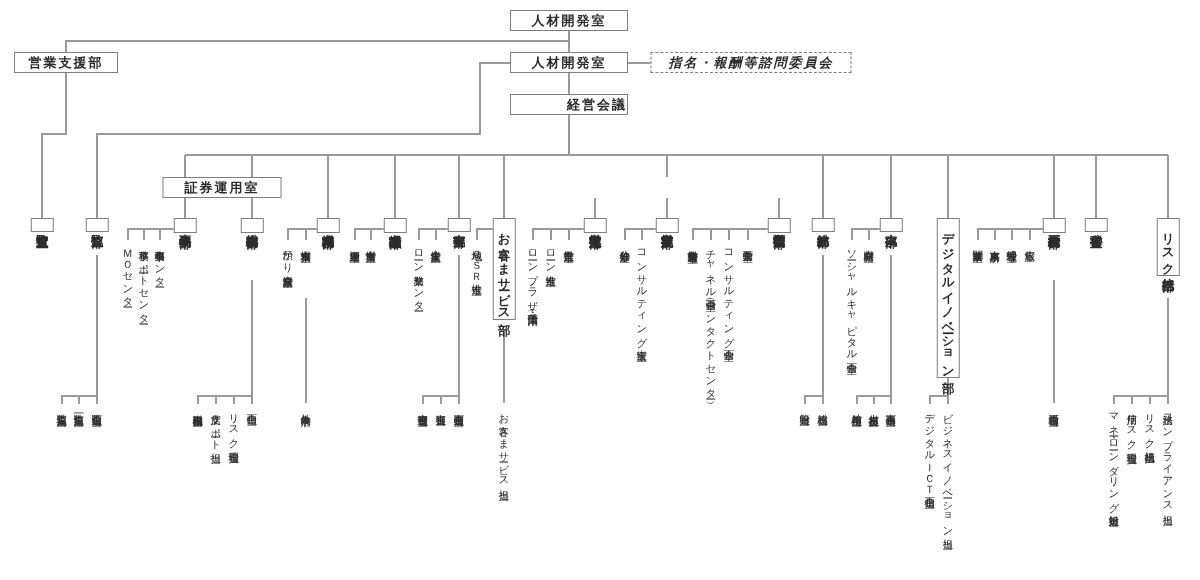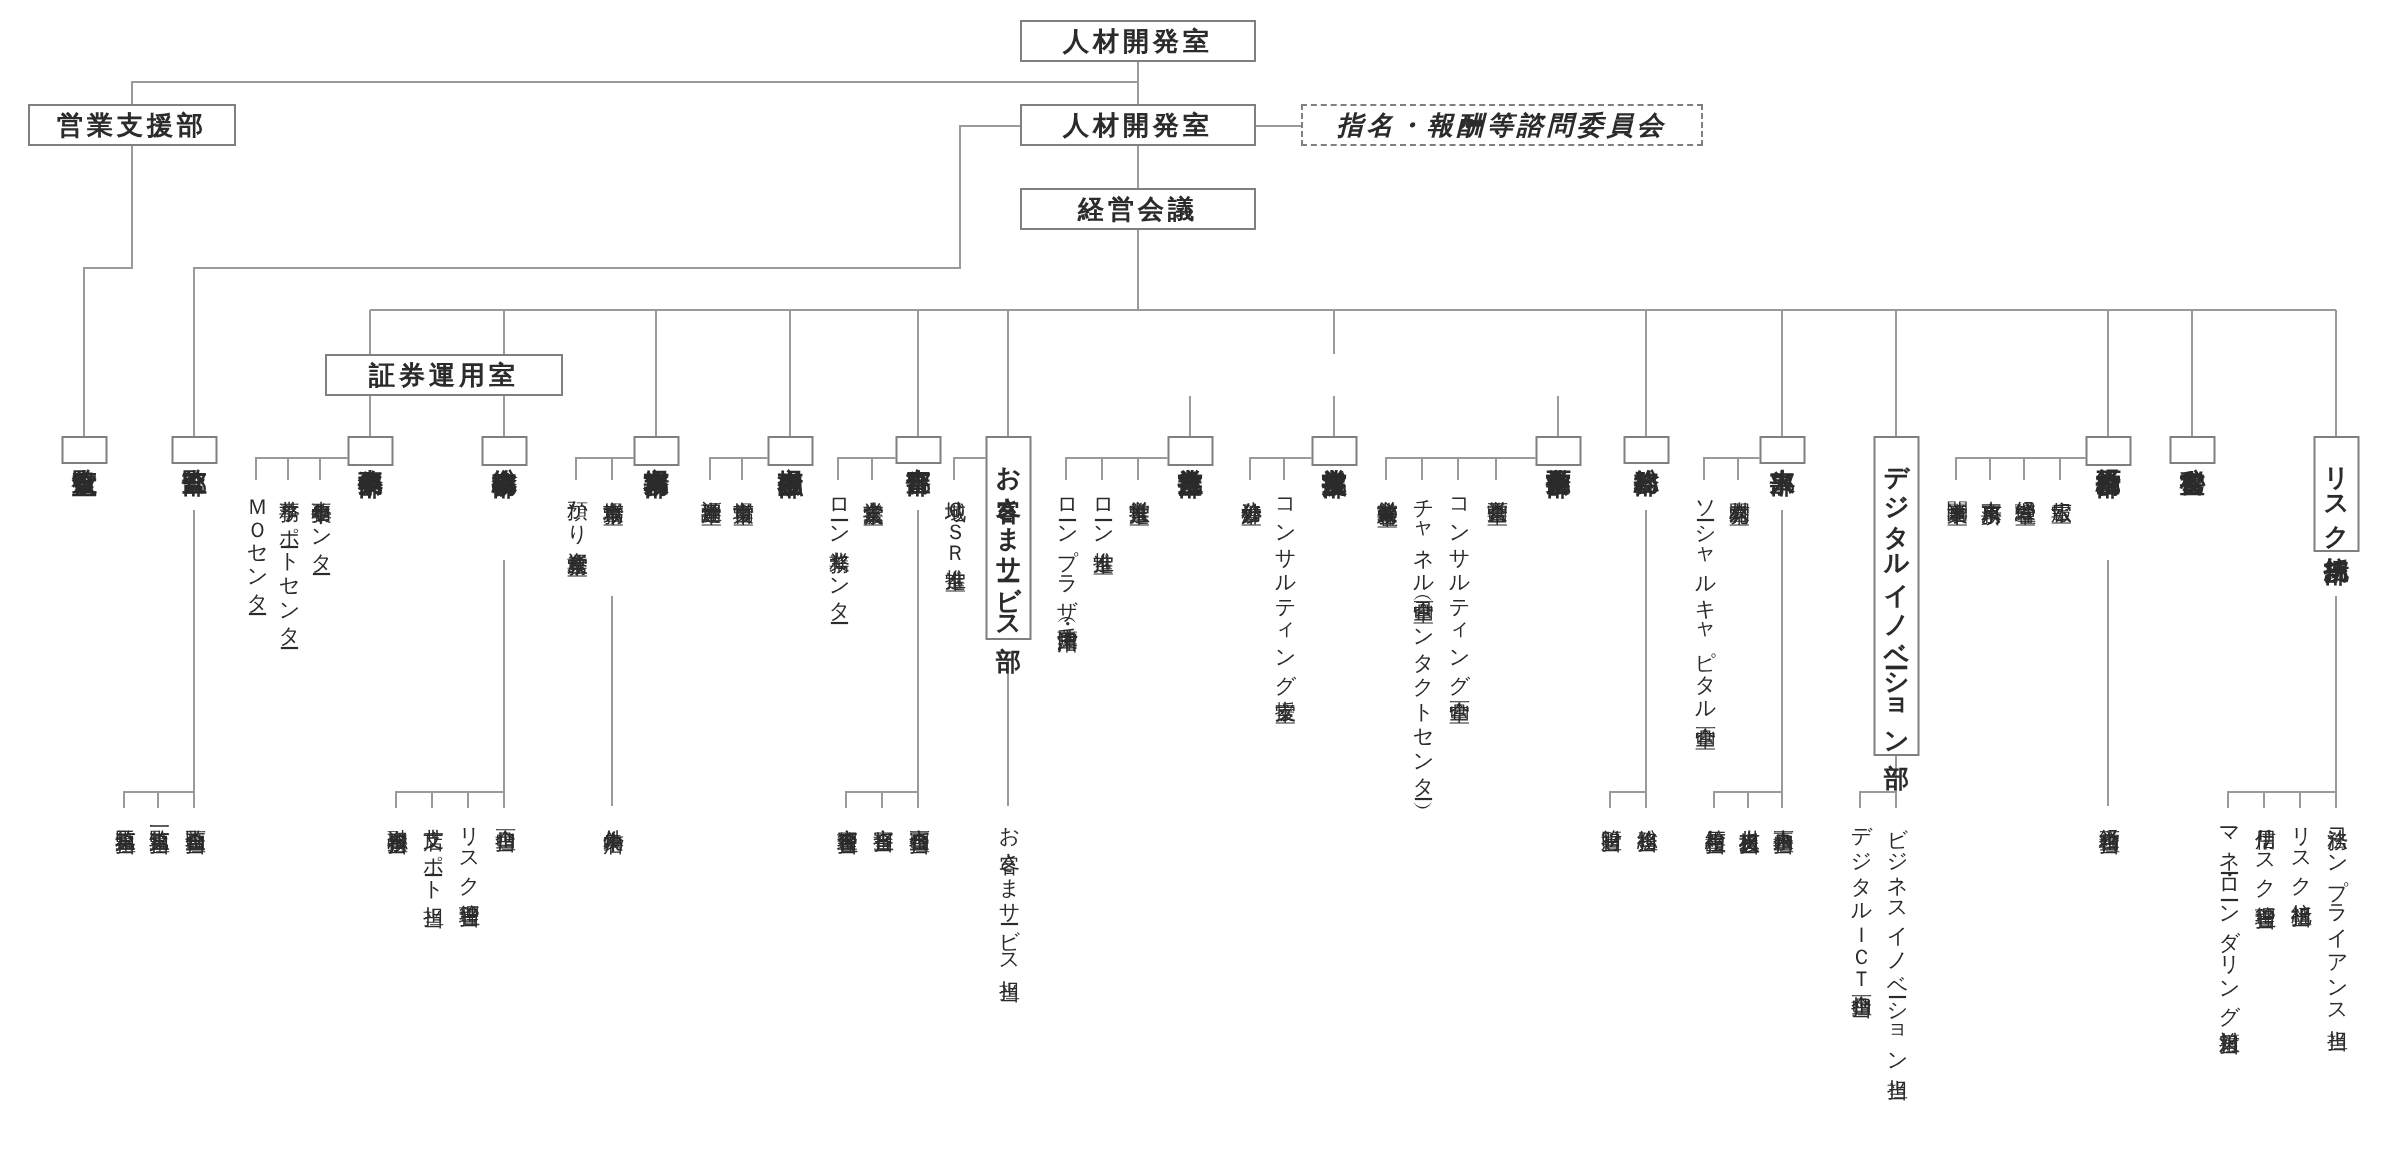--- a/index.html
+++ b/index.html
@@ -48,21 +48,21 @@
     <path d="M891 255 V404 M857 404 V396 H891 M874 396 V404"></path>
     <path d="M948 368 V404 M930 404 V396 H948"></path>
     <path d="M1054 280 V403"></path>
     <path d="M1168 298 V404 M1114 404 V396 H1168 M1132 396 V404 M1150 396 V404"></path>
   </svg>
 
   <div class="hbox" style="left:569px;top:10px;width:118px;">人材開発室</div>
   <div class="hbox" style="left:66px;top:52px;width:104px;">営業支援部</div>
   <div class="hbox" style="left:569px;top:52px;width:118px;">人材開発室</div>
   <div class="hbox dashed" style="left:751px;top:52px;width:201px;">指名・報酬等諮問委員会</div>
-  <div class="hbox" style="left:569px;top:94px;width:118px;">経営会議</div>
+  <div class="hbox" style="left:569px;top:94px;width:118px;text-align:right;">経営会議</div>
 
   <div class="hbox" style="left:222px;top:177px;width:119px;">証券運用室</div>
 
   <div class="vbox" style="left:42px;top:218px;">監査役室</div>
   <div class="vbox" style="left:97px;top:218px;">監査部</div>
   <div class="vbox" style="left:185px;top:218px;">事務集中部</div>
   <div class="vbox" style="left:252px;top:218px;">総合事務部</div>
   <div class="vbox" style="left:328px;top:218px;">市場業務部</div>
   <div class="vbox" style="left:395px;top:218px;">市場金融部</div>
   <div class="vbox" style="left:459px;top:218px;">審査部</div>

